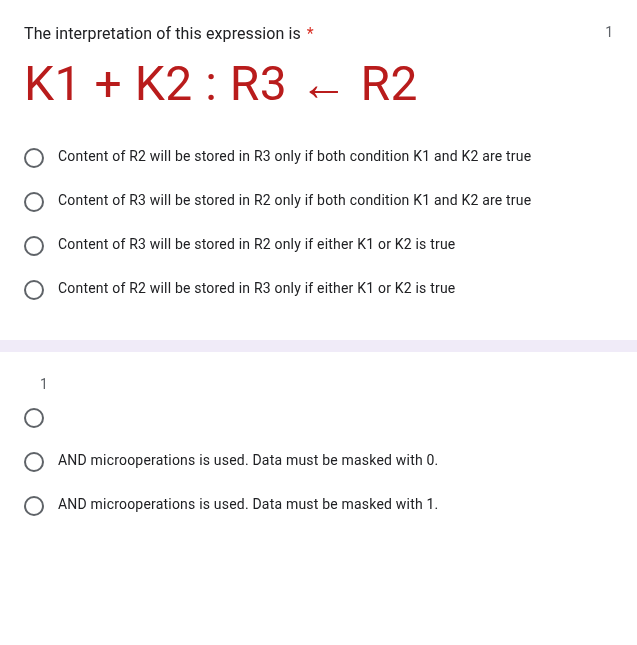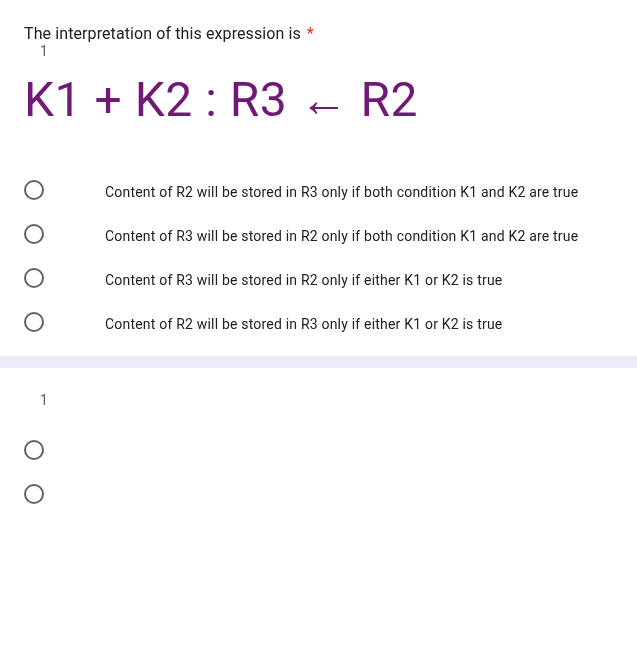--- a/index.html
+++ b/index.html
@@ -1,24 +1,24 @@
 <!DOCTYPE html>
 <html><head>
   <meta charset="utf-8">
   <style>
     * { box-sizing: border-box; margin: 0; padding: 0; }
     body { font-family: Roboto, Arial, sans-serif; background: #fff; width: 637px; }
     .card { padding: 24px 24px 20px 24px; background: #fff; }
     .divider { height: 12px; background: #f0ebf8; }
-    .q-header { display: flex; justify-content: space-between; align-items: flex-start; margin-bottom: 12px; flex-direction: column; }
+    .q-header { display: flex; justify-content: space-between; align-items: flex-start; margin-bottom: 12px; }
     .q-title { font-size: 16px; color: #202124; font-weight: 400; letter-spacing: 0.1px; }
     .required { color: #d93025; margin-left: 2px; }
     .points { font-size: 14px; color: #5f6368; margin-left: 16px; }
-    .expression { font-size: 48px; font-weight: 400; color: #701a75; letter-spacing: 0.5px; margin: 0 0 32px 0; white-space: nowrap; }
-    .option { display: flex; align-items: flex-end; min-height: 44px; padding: 4px 0; cursor: pointer; gap: 47px; }
+    .expression { font-size: 48px; font-weight: 400; color: #b91c1c; letter-spacing: 0.5px; margin: 0 0 32px 0; white-space: nowrap; }
+    .option { display: flex; align-items: flex-start; min-height: 44px; padding: 4px 0; cursor: pointer; }
     .radio { width: 20px; height: 20px; border: 2px solid #5f6368; border-radius: 50%; margin-right: 14px; flex-shrink: 0; }
     .option-label { font-size: 14px; color: #202124; letter-spacing: 0.2px; }
   </style>
 </head>
 <body>
 
 <div class="card">
   <div class="q-header">
     <div>
       <span class="q-title">The interpretation of this expression is</span>
@@ -49,14 +49,19 @@
 
 <div class="card">
   <div class="q-header">
     <span class="points">1</span>
   </div>
   <div class="option">
     <span class="radio"></span>
   </div>
   <div class="option">
     <span class="radio"></span>
+    <span class="option-label">AND microoperations is used. Data must be masked with 0.</span>
+  </div>
+  <div class="option">
+    <span class="radio"></span>
+    <span class="option-label">AND microoperations is used. Data must be masked with 1.</span>
   </div>
 </div>
 
 </body></html>

